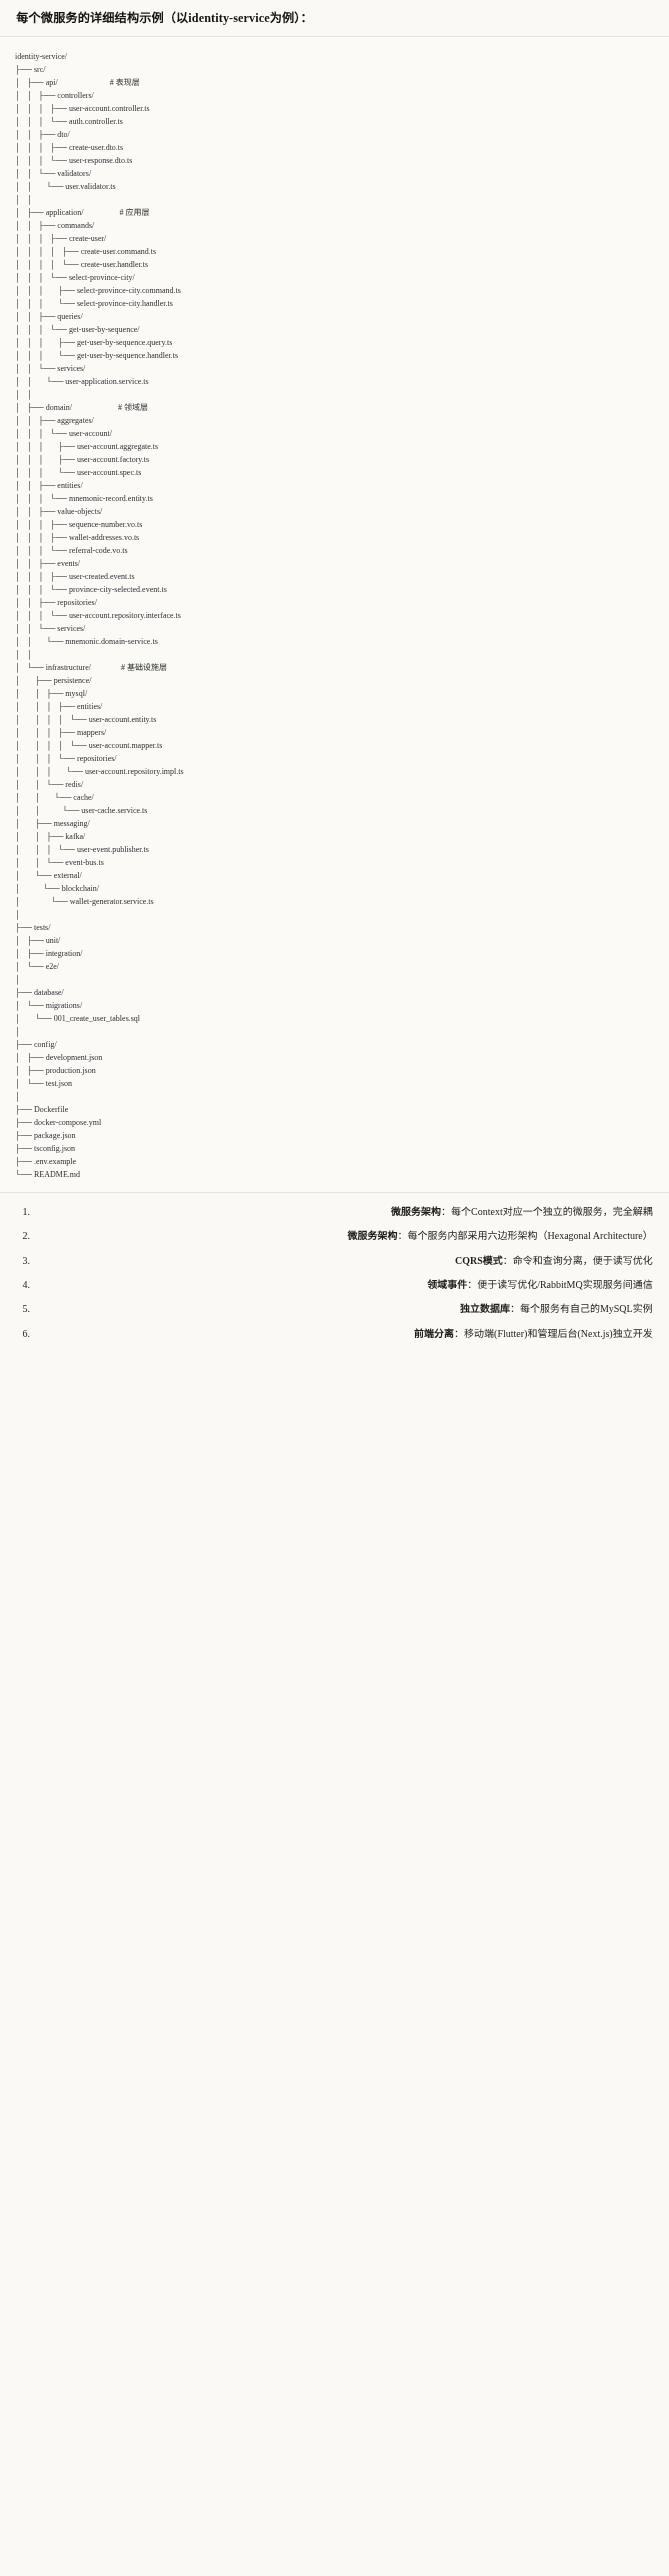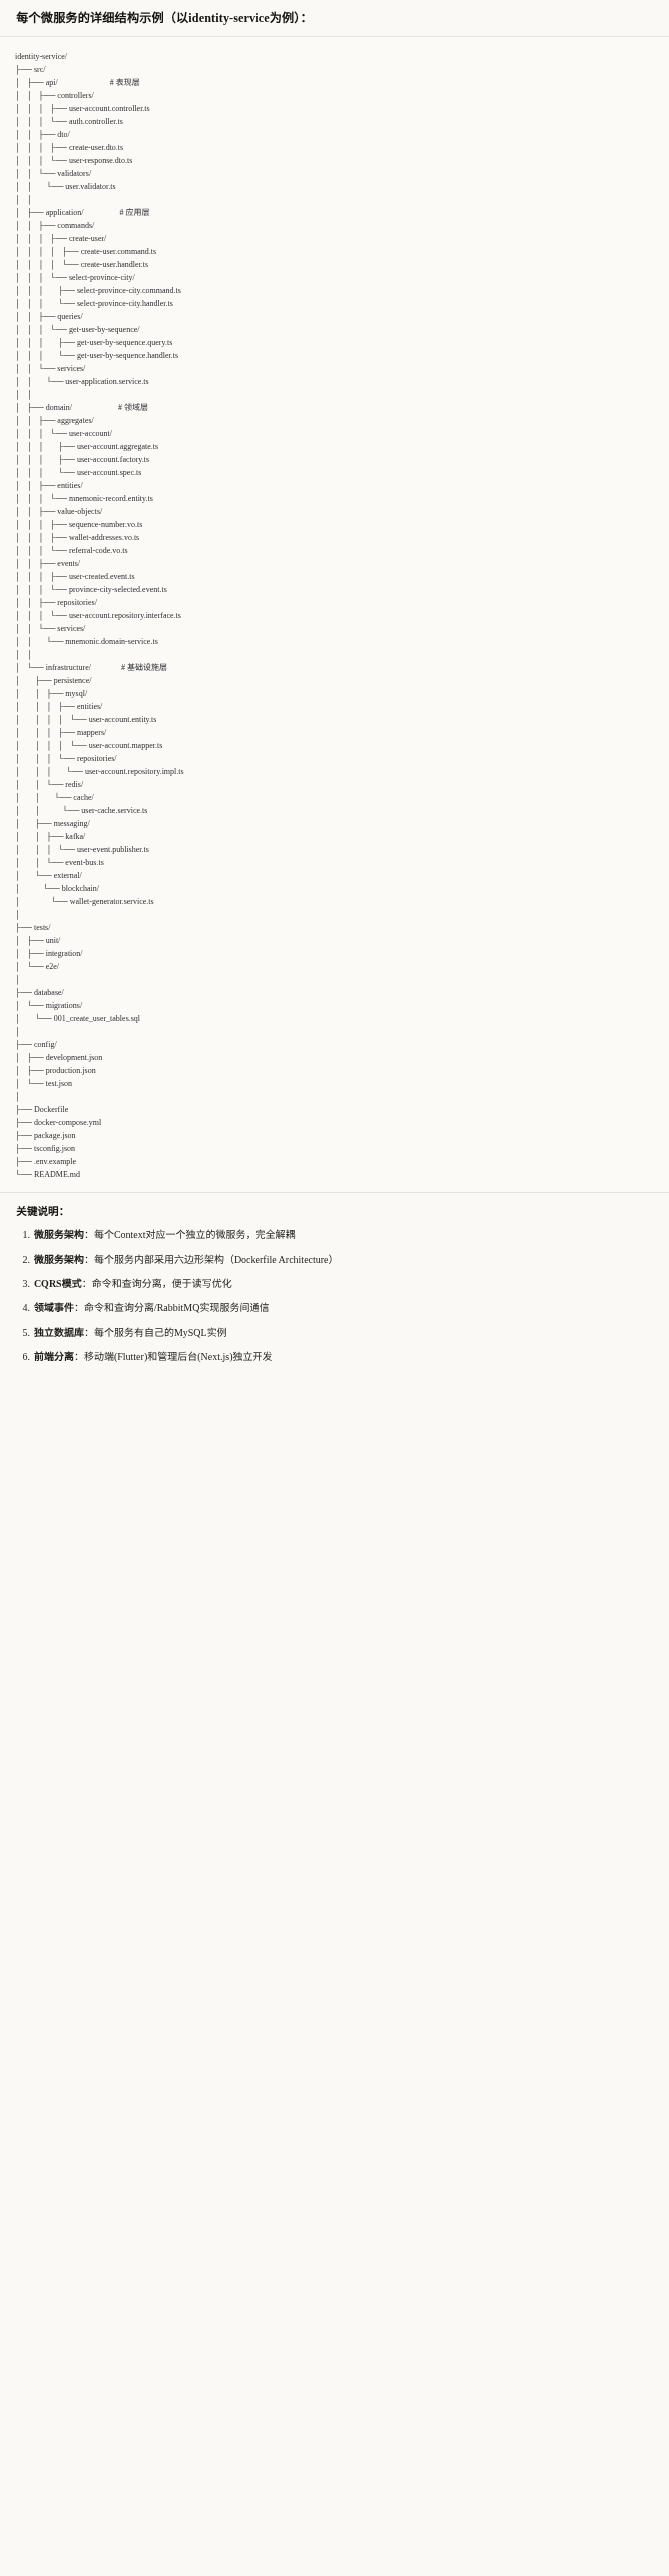--- a/index.html
+++ b/index.html
@@ -63,20 +63,21 @@
     line-height: 1.5;
     margin: 0 0 7.5px 0;
     color: #15130f;
   }
   ol.kp-list {
     margin: 0;
     padding: 0 0 0 16.3px;
     list-style: decimal;
     font-size: 10px;
     line-height: 1.5;
+    text-align: right;
   }
   ol.kp-list > li {
     margin: 0 0 9.4px 0;
     padding-left: 1.3px;
   }
   ol.kp-list > li:last-child {
     margin-bottom: 3px;
   }
   .kp-term {
     font-weight: bold;
@@ -185,34 +186,33 @@
 ├── docker-compose.yml
 ├── package.json
 ├── tsconfig.json
 ├── .env.example
 └── README.md</pre>
   </div>
 
   <div class="rule"></div>
 
   <div class="keypoints">
-    <div class="kp-title">关键说明：</div>
 
     <ol class="kp-list">
       <li>
         <span class="kp-term">微服务架构</span><span class="kp-sep">：</span><span class="kp-desc">每个Context对应一个独立的微服务，完全解耦</span>
       </li>
       <li>
-        <span class="kp-term">微服务架构</span><span class="kp-sep">：</span><span class="kp-desc">每个服务内部采用六边形架构（Dockerfile Architecture）</span>
+        <span class="kp-term">微服务架构</span><span class="kp-sep">：</span><span class="kp-desc">每个服务内部采用六边形架构（Hexagonal Architecture）</span>
       </li>
       <li>
         <span class="kp-term">CQRS模式</span><span class="kp-sep">：</span><span class="kp-desc">命令和查询分离，便于读写优化</span>
       </li>
       <li>
-        <span class="kp-term">领域事件</span><span class="kp-sep">：</span><span class="kp-desc">命令和查询分离/RabbitMQ实现服务间通信</span>
+        <span class="kp-term">领域事件</span><span class="kp-sep">：</span><span class="kp-desc">便于读写优化/RabbitMQ实现服务间通信</span>
       </li>
       <li>
         <span class="kp-term">独立数据库</span><span class="kp-sep">：</span><span class="kp-desc">每个服务有自己的MySQL实例</span>
       </li>
       <li>
         <span class="kp-term">前端分离</span><span class="kp-sep">：</span><span class="kp-desc">移动端(Flutter)和管理后台(Next.js)独立开发</span>
       </li>
     </ol>
   </div>
 

